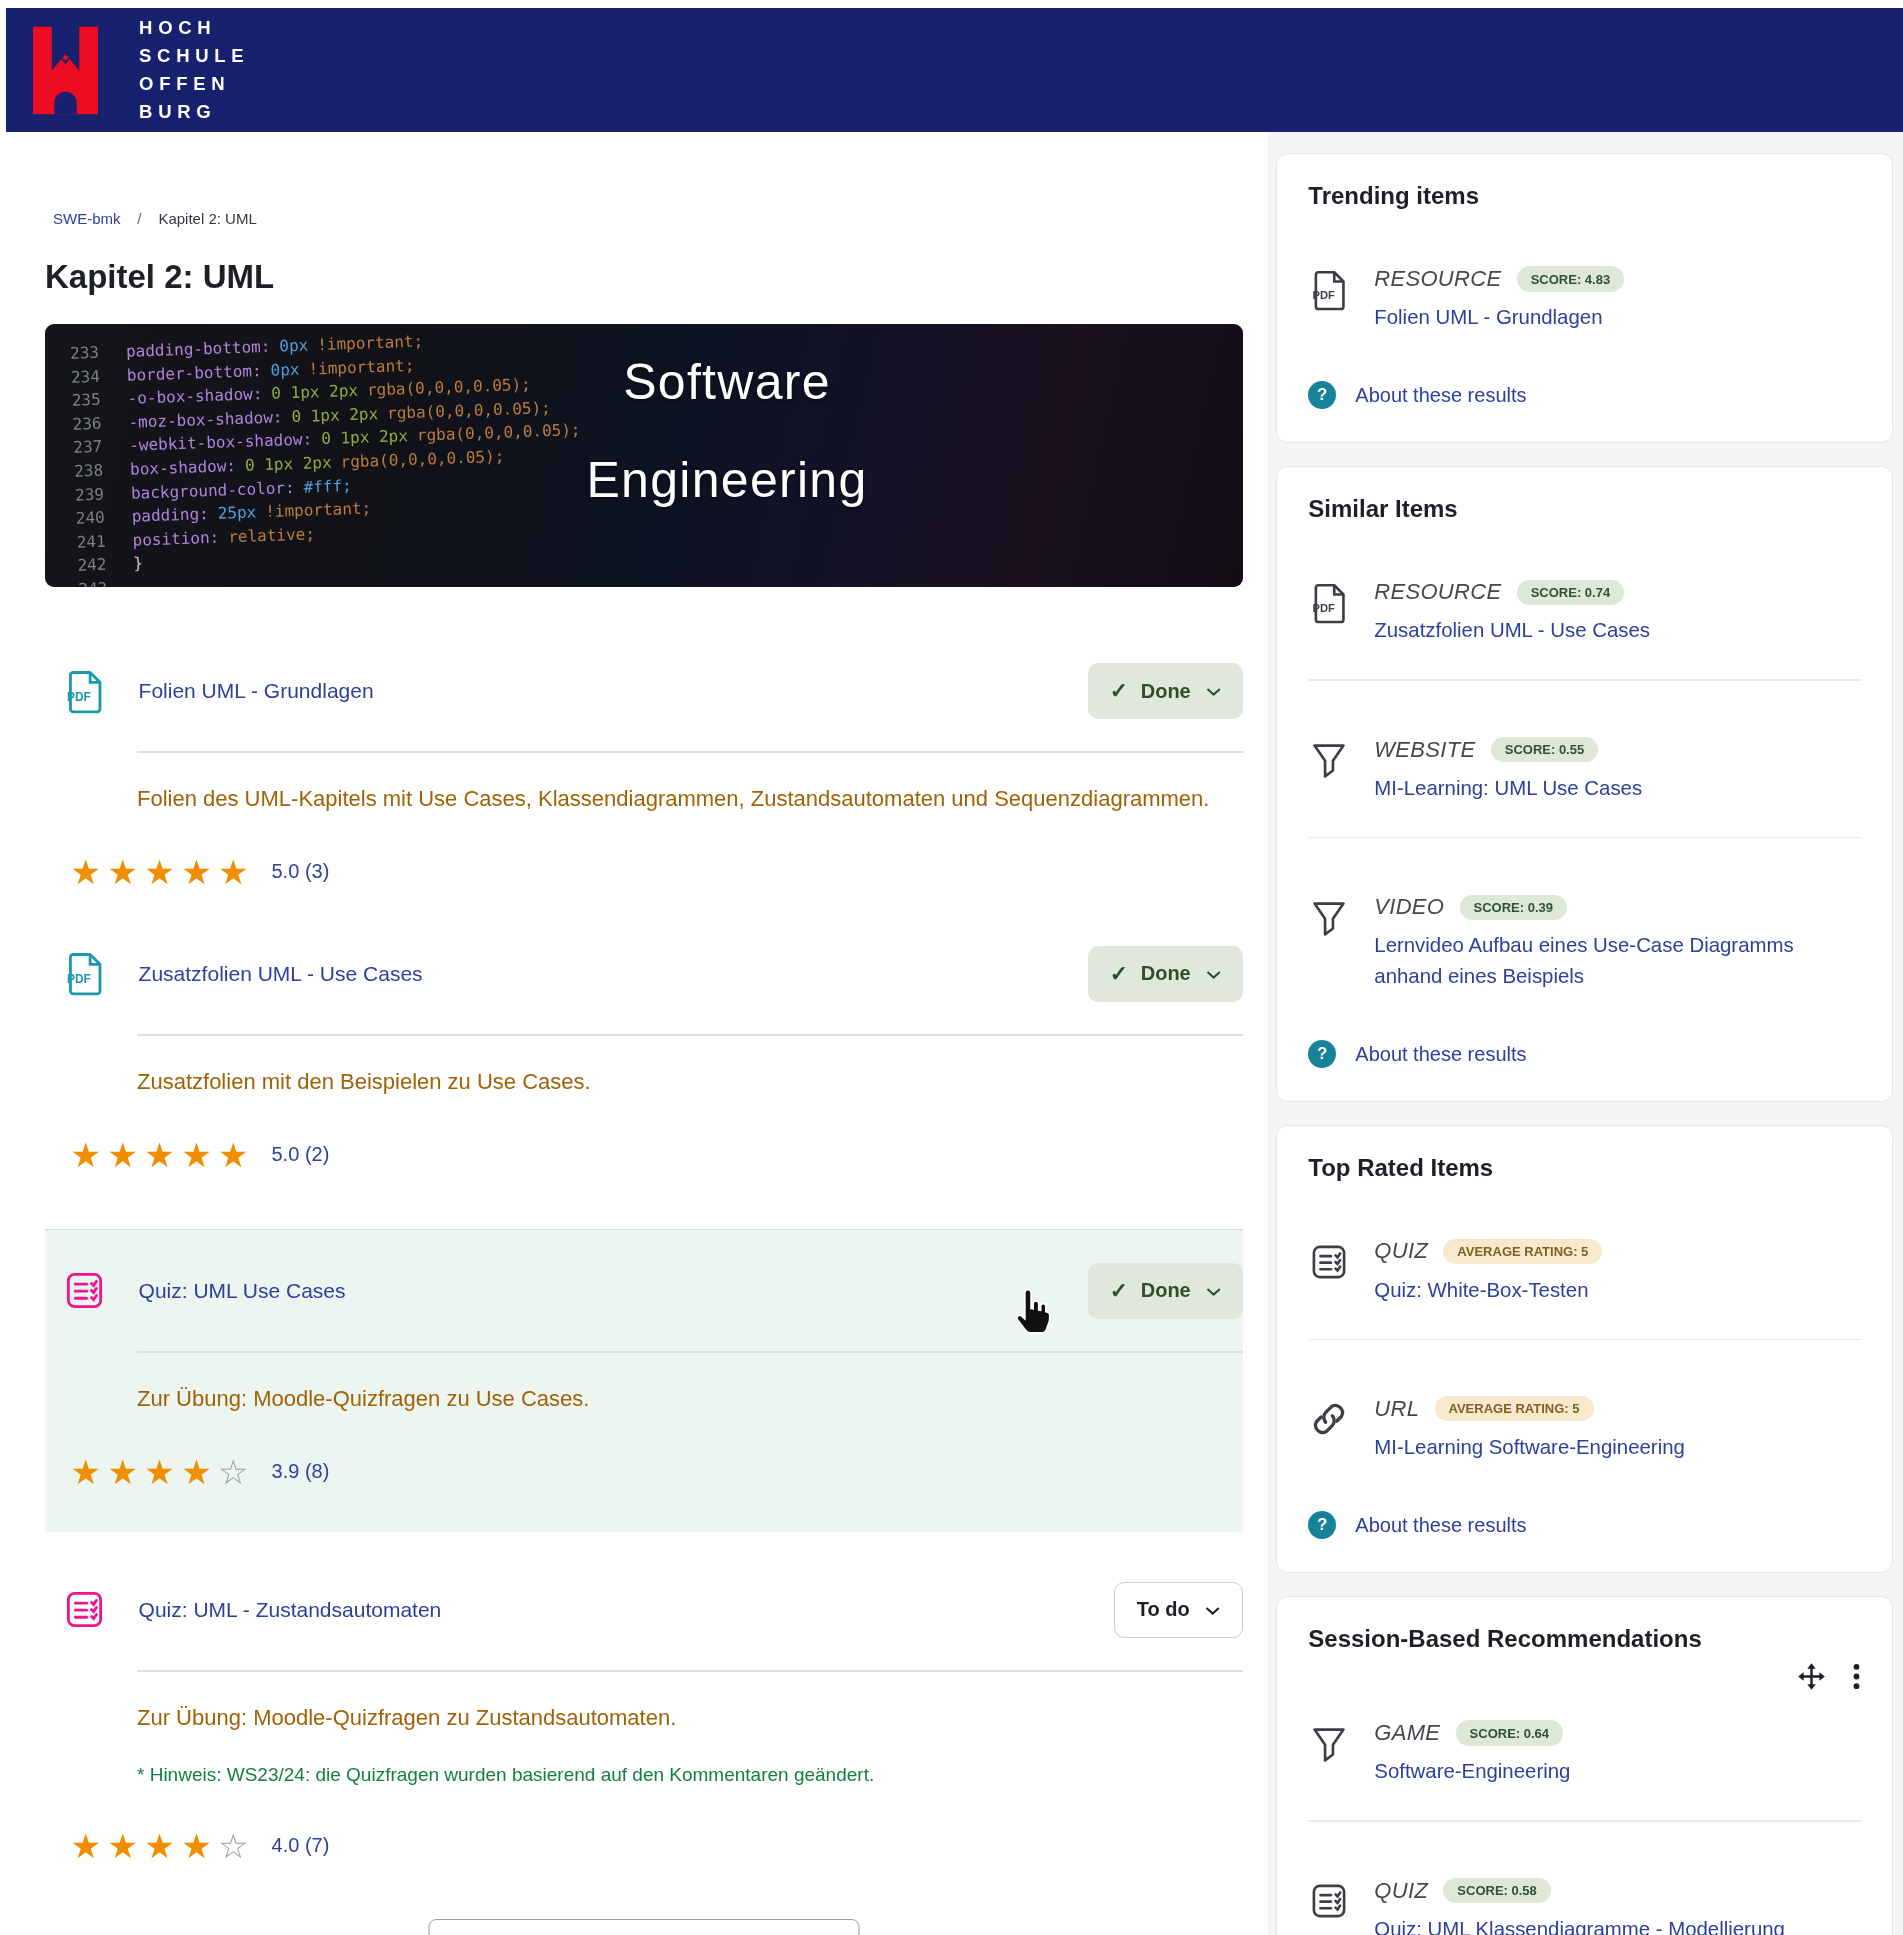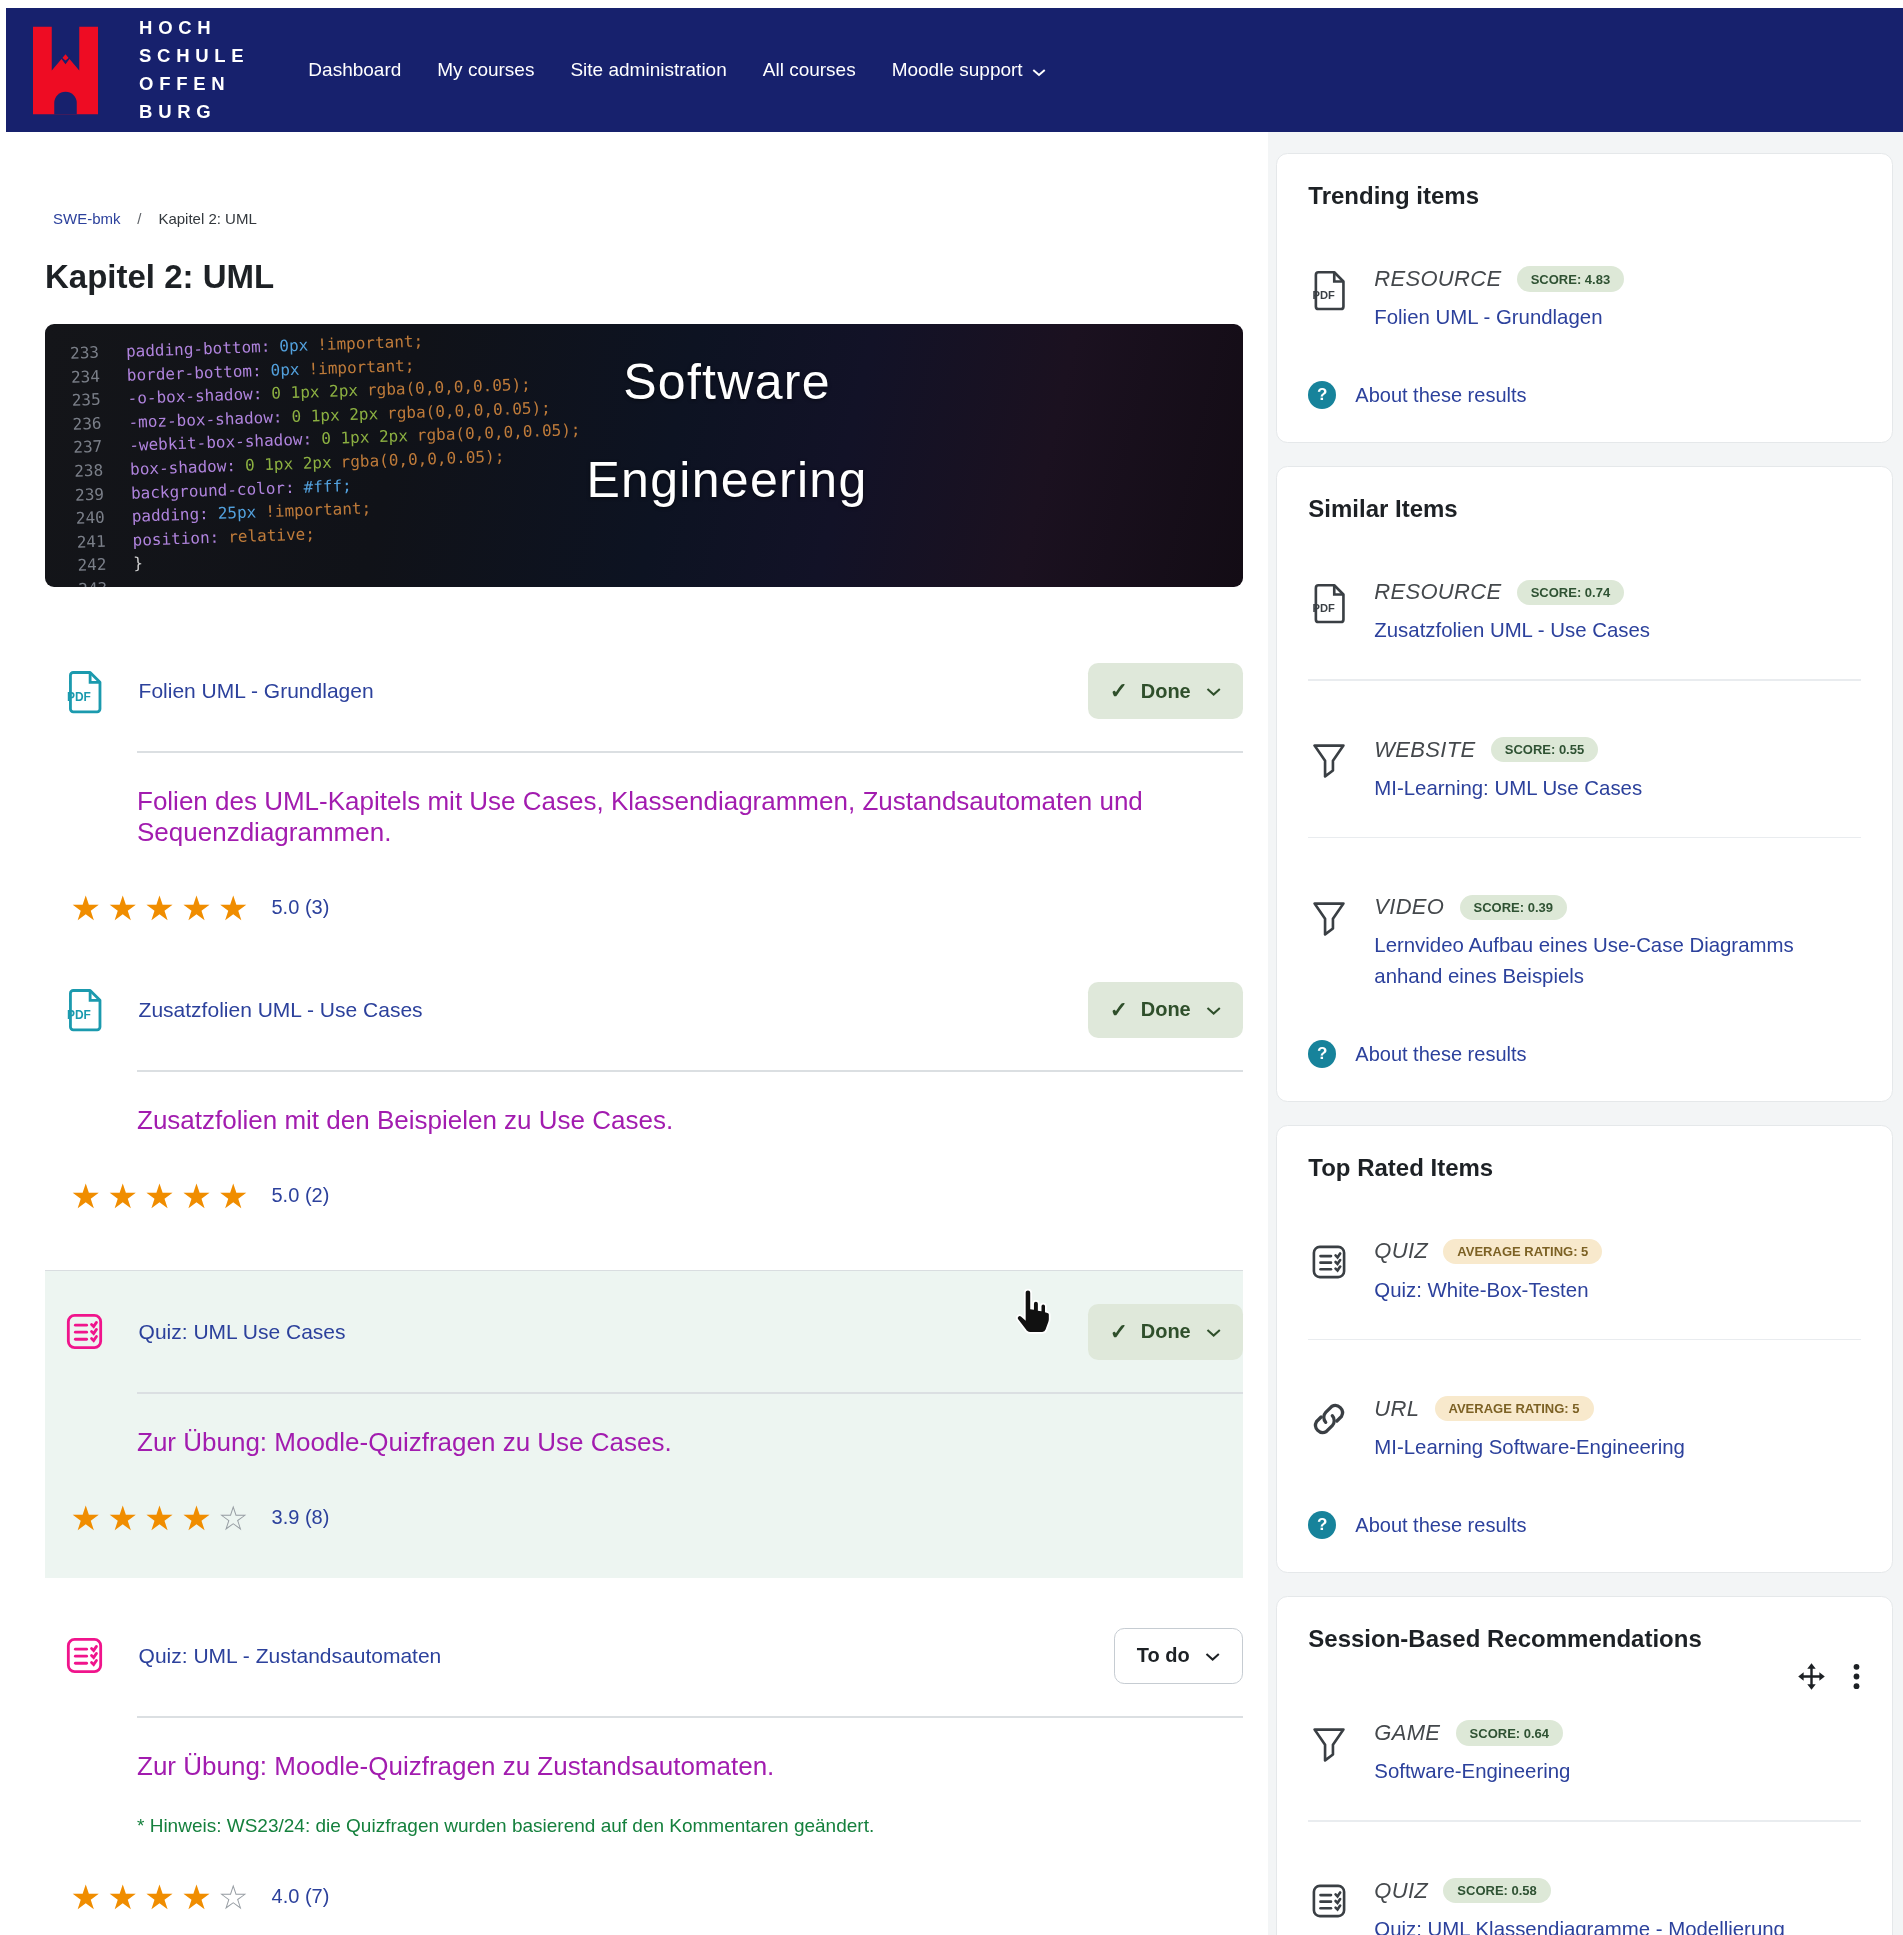--- a/index.html
+++ b/index.html
@@ -58,21 +58,21 @@
   .ci-icon.teal { color:#1b9aae; }
   .ci-icon.pink { color:#f0148c; }
   .ci-title { margin-left:32px; font-size:21px; color:#2c419c; text-decoration:none; cursor:pointer; }
   .status-btn { margin-left:auto; height:56px; border-radius:10.2px; display:flex; align-items:center;
     padding:0 21.7px; font-size:20px; font-weight:bold; cursor:pointer; border:none; }
   .status-btn .chev { margin-left:15.3px; margin-top:2.5px; }
   .status-done { background:#dfe8da; color:#2f4f2b; }
   .status-done .check { margin-right:12.7px; font-size:21.7px; }
   .status-todo { background:#ffffff; color:#1d2125; border:1.3px solid #c6ccd2; }
   .ci-divider { margin:32px 0 0 92px; height:1.9px; background:#dbdfe2; }
-  .ci-desc { margin:33px 0 0 92px; font-size:26px; color:#a21caf; }
+  .ci-desc { margin:33px 0 0 92px; font-size:22px; color:#a16207; }
   .ci-note { margin:33px 0 0 92px; font-size:19px; color:#15803d; }
   .ci-rating { margin:40px 0 0 25.5px; display:flex; align-items:center; }
   .stars-filled { color:#f08d00; font-size:34px; letter-spacing:6.4px; }
   .stars-empty { color:#979da3; font-size:34px; letter-spacing:6.4px; }
   .rating-text { margin-left:16.6px; font-size:20px; color:#2c419c; }
   .course-item.highlight { background:#edf5f1; border-top:1.3px solid #d9dde0;
     padding:33px 0 40px 0; margin-left:0; margin-right:0; margin-bottom:50px; }
 
   
   .bottom-nav { margin-top:61px; position:relative; height:147px; }
@@ -125,32 +125,20 @@
       <path fill="#17216d" d="M24 25l6 8 6-8-6 5z"></path>
     </svg>
     <div class="logo-text">
       <div>HOCH</div>
       <div>SCHULE</div>
       <div>OFFEN</div>
       <div>BURG</div>
     </div>
   </div>
 
-  <div class="nav-links">
-    <span class="nav-link">Dashboard</span>
-    <span class="nav-link">My courses</span>
-    <span class="nav-link">Site administration</span>
-    <span class="nav-link">All courses</span>
-    <span class="nav-link">
-      <span>Moodle support</span>
-      <svg class="nav-caret stroke-ic" width="14" height="9" viewBox="0 0 22 14" stroke="#fff" stroke-width="3">
-          <polyline points="2,3 11,11 20,3"></polyline>
-        </svg>
-    </span>
-  </div>
 
 </div>
 
 <div class="main">
 
   <div class="breadcrumb">
     <a>SWE-bmk</a>
     <span class="bc-sep">/</span>
     <span class="bc-current">Kapitel 2: UML</span>
   </div>

